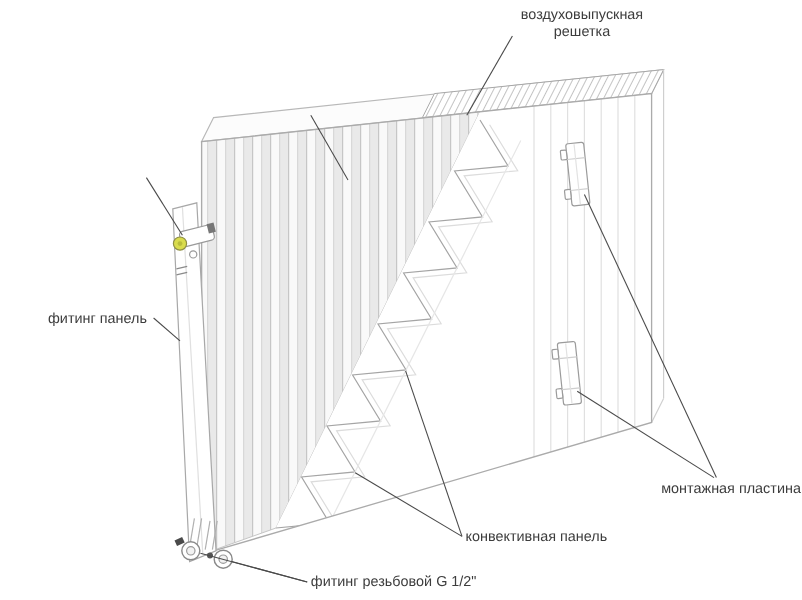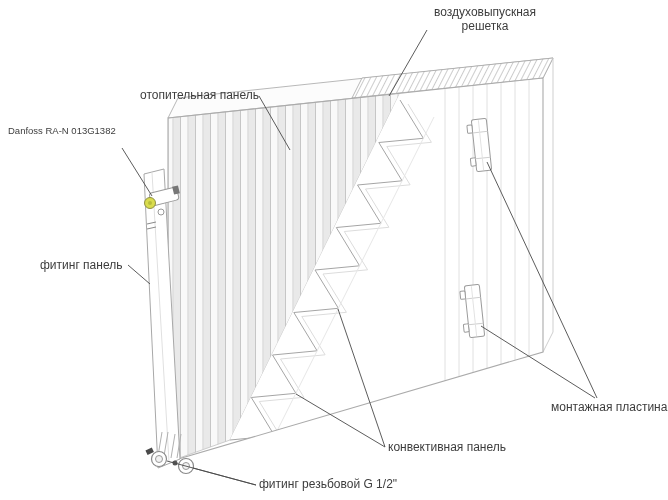--- a/index.html
+++ b/index.html
@@ -131,22 +131,20 @@
       <line class="leader" x1="597" y1="398" x2="487" y2="162"></line>
       <line class="leader" x1="595" y1="398" x2="481" y2="326"></line>
       <line class="leader" x1="385" y1="447" x2="338" y2="309"></line>
       <line class="leader" x1="385" y1="447" x2="296" y2="394"></line>
       <line class="leader" x1="256" y1="485" x2="167" y2="461"></line>
       <line class="leader" x1="256" y1="485" x2="193" y2="468"></line>
     </g>
   </svg>
 
   <div class="lbl lbl-grille">воздуховыпускная решетка</div>
-  <div class="lbl lbl-heating">отопительная панель</div>
   <div class="lbl lbl-valve">
-    <div class="small">Danfoss RA-N 013G1382</div>
   </div>
   <div class="lbl lbl-side">фитинг панель</div>
   <div class="lbl lbl-mounting">монтажная пластина</div>
   <div class="lbl lbl-convective">конвективная панель</div>
   <div class="lbl lbl-fitting">фитинг резьбовой G 1/2"</div>
 
 </div>
 
 </body></html>

